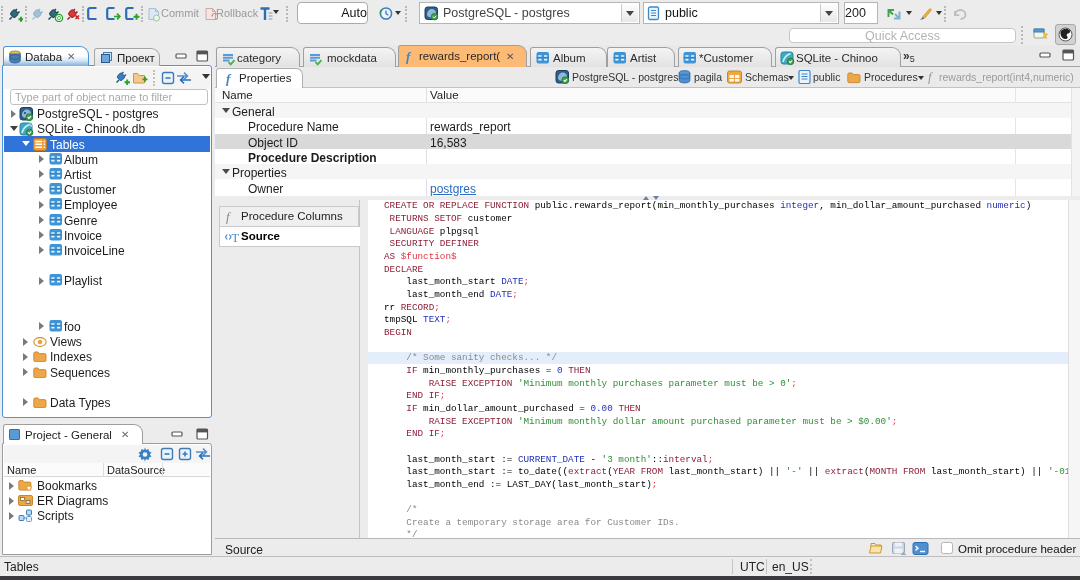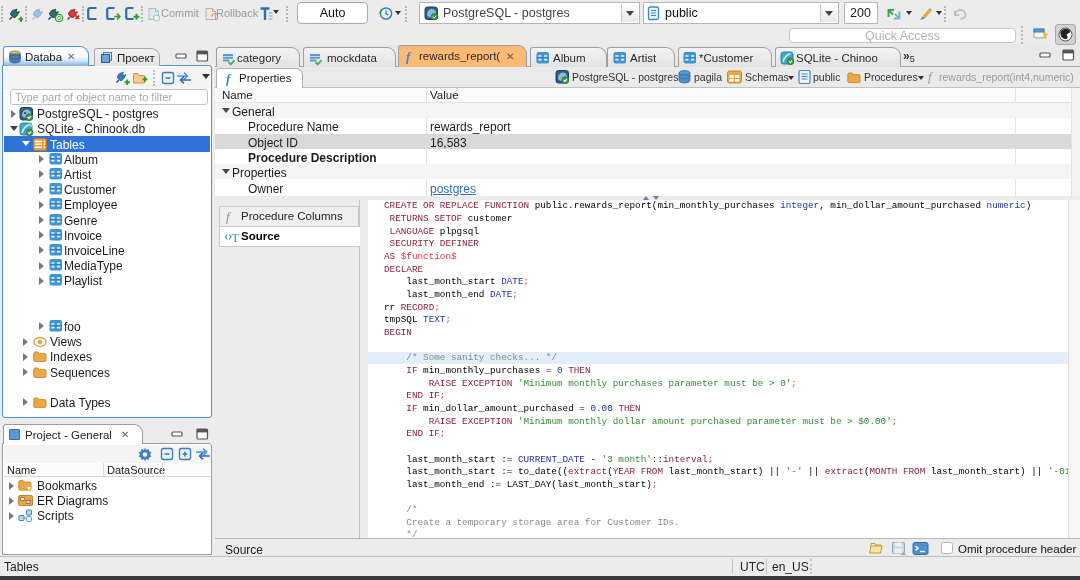--- a/index.html
+++ b/index.html
@@ -114,21 +114,21 @@
       <path d="M12 13.5a3 3 0 1 0-3-3" fill="none" stroke="#cc8f80" stroke-width="1.2"></path>
     </svg>
   <span class="abs gray" style="left:216px;top:7px;font-size:11px;white-space:nowrap">Rollback</span>
 
   <svg class="tb-ic" style="left:259px" width="15" height="16" viewBox="0 0 15 16">
       <path d="M1.5 2.5h9M6 2.5V14" stroke="#2d6db5" stroke-width="2.4" fill="none"></path>
       <path d="M9.5 7h4M9.5 10h4M9.5 13h4" stroke="#9fb7cf" stroke-width="1.4"></path>
     </svg>
   <div class="abs" style="left:273px;top:10px;width:0;height:0;border-top:4px solid #333;border-left:3.5px solid transparent;border-right:3.5px solid transparent"></div>
 
-  <div class="abs" style="left:297px;top:2px;width:71px;height:22px;background:#fff;border:1px solid #ababab;border-radius:4px;text-align:center;font-size:12.5px;line-height:20px;color:#111">Auto</div>
+  <div class="abs" style="left:297px;top:2px;width:71px;height:22px;background:#fff;border:1px solid #ababab;border-radius:4px;text-align:right;font-size:12.5px;line-height:20px;color:#111">Auto</div>
 
   <svg class="tb-ic" style="left:378px;top:5px" width="16" height="17" viewBox="0 0 16 17">
       <circle cx="8" cy="8.5" r="5.6" fill="#eef4fb" stroke="#3a7abf" stroke-width="1.5"></circle>
       <path d="M8 5.5v3.2l2.3 1.4" stroke="#3a7abf" stroke-width="1.3" fill="none"></path>
       <path d="M2.2 8.5a5.8 5.8 0 0 1 1.6-4" stroke="#2aa12a" stroke-width="1.6" fill="none"></path>
     </svg>
   <div class="abs" style="left:395px;top:11px;width:0;height:0;border-top:4px solid #333;border-left:3.5px solid transparent;border-right:3.5px solid transparent"></div>
 
   <div class="abs" style="left:419px;top:2px;width:221px;height:22px;background:#fff;border:1px solid #b5b5b5">
     <svg class="abs" style="left:4px;top:3px" width="15" height="15" viewBox="0 0 15 15">
@@ -147,21 +147,21 @@
     <svg class="abs" style="left:3px;top:3px" width="14" height="15" viewBox="0 0 14 15">
         <rect x="1.5" y="1" width="10" height="12.5" rx="1.5" fill="#eaf3fc" stroke="#3f87c9" stroke-width="1.3"></rect>
         <path d="M4 4.5h5M4 7h5M4 9.5h5" stroke="#3f87c9" stroke-width="1.1"></path>
       </svg>
     <span class="abs" style="left:21px;top:3px;font-size:12.5px;color:#111">public</span>
     <div class="abs" style="right:1px;top:1px;width:17px;height:18px;background:linear-gradient(#fdfdfd,#e8e8e8);border-left:1px solid #c9c9c9">
         <div class="abs" style="left:4px;top:7px;width:0;height:0;border-top:5px solid #444;border-left:4px solid transparent;border-right:4px solid transparent"></div>
       </div>
   </div>
 
-  <div class="abs" style="left:844px;top:2px;width:34px;height:22px;background:#fff;border:1px solid #b5b5b5;font-size:12.5px;line-height:20px;padding-left:5px">200</div>
+  <div class="abs" style="left:844px;top:2px;width:34px;height:22px;background:#fff;border:1px solid #b5b5b5;font-size:12.5px;line-height:20px;">200</div>
 
   <svg class="tb-ic" style="left:885px" width="19" height="17" viewBox="0 0 19 17">
       <path d="M3.5 11V4h5.5M3.5 4l4.5 4.5" stroke="#3da344" stroke-width="1.9" fill="none"></path>
       <path d="M14.5 5.5v7H9M14.5 12.5 10 8" stroke="#7ab3c9" stroke-width="1.9" fill="none"></path>
     </svg>
   <div class="abs" style="left:906px;top:11px;width:0;height:0;border-top:4px solid #333;border-left:3.5px solid transparent;border-right:3.5px solid transparent"></div>
 
   <svg class="tb-ic" style="left:917px" width="17" height="16" viewBox="0 0 17 16">
       <path d="M2.5 13.5c2-.5 2.5-1.5 3-3l2 2c-1.5 1-2.5 1-5 1z" fill="#4d79a8"></path>
       <path d="M6 10.5 12.5 3c.8-.9 2.3.5 1.5 1.5L7.8 12z" fill="#efb33f" stroke="#c88d20" stroke-width=".8"></path>
@@ -316,27 +316,20 @@
           <use href="#tblic"></use>
         </svg>
         <span class="tw" style="left:60px">Invoice</span>
       </div>
     <div class="trow" style="top:136.8px">
         <span class="arr" style="left:35px"></span>
         <svg class="tw tbl" style="left:45px" width="14" height="12" viewBox="0 0 14 12">
           <use href="#tblic"></use>
         </svg>
         <span class="tw" style="left:60px">InvoiceLine</span>
-      </div>
-    <div class="trow" style="top:152px">
-        <span class="arr" style="left:35px"></span>
-        <svg class="tw tbl" style="left:45px" width="14" height="12" viewBox="0 0 14 12">
-          <use href="#tblic"></use>
-        </svg>
-        <span class="tw" style="left:60px">MediaType</span>
       </div>
     <div class="trow" style="top:167.2px">
         <span class="arr" style="left:35px"></span>
         <svg class="tw tbl" style="left:45px" width="14" height="12" viewBox="0 0 14 12">
           <use href="#tblic"></use>
         </svg>
         <span class="tw" style="left:60px">Playlist</span>
       </div>
     <div class="trow" style="top:212.8px">
         <span class="arr" style="left:35px"></span>

